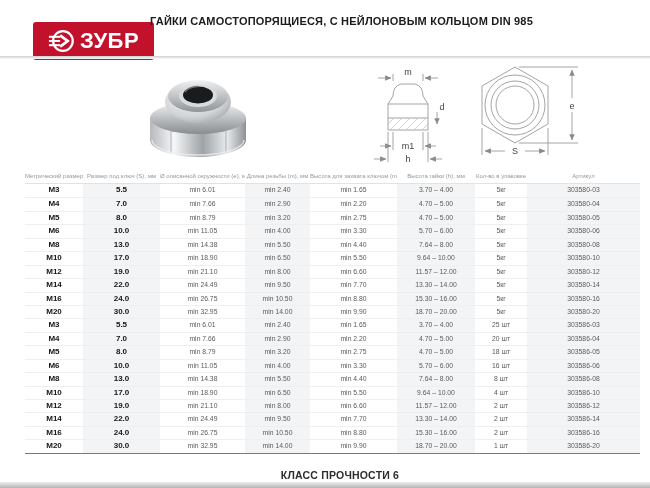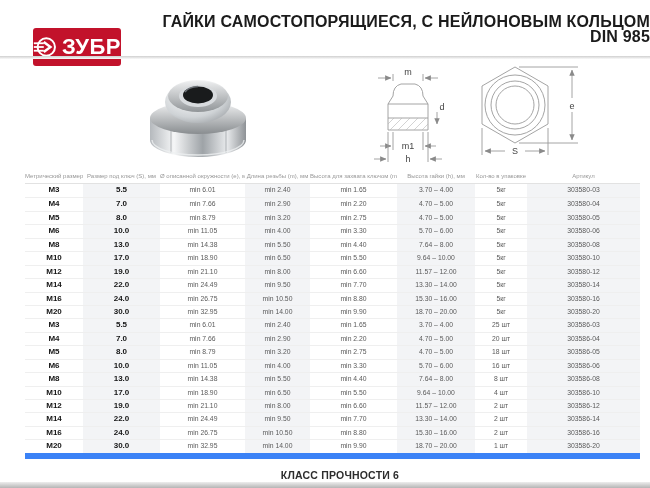--- a/index.html
+++ b/index.html
@@ -1,38 +1,38 @@
 <!DOCTYPE html>
 <html><head>
 <meta charset="utf-8">
 <style>
   html,body{margin:0;padding:0;background:#fff;}
   body{width:650px;height:488px;overflow:hidden;font-family:"Liberation Sans","DejaVu Sans",sans-serif;}
   .page{position:relative;width:650px;height:488px;background:#fff;}
 
   
-  .logo{position:absolute;left:33px;top:28px;width:88px;height:38px;background:#c2122b;border-radius:3px;
+  .logo{position:absolute;left:33px;top:22px;width:121px;height:38px;background:#c2122b;border-radius:3px;
         display:flex;align-items:center;justify-content:center;gap:4px;}
   .logo-text{color:#fff;font-weight:bold;font-size:22px;letter-spacing:.5px;line-height:1;}
-  .title{position:absolute;left:150px;top:14px;font-weight:bold;font-size:16px;color:#1b1b1b;
+  .title{position:absolute;left:150px;top:14px;font-weight:bold;font-size:11px;color:#1b1b1b;
          line-height:15px;letter-spacing:.2px;text-align:right;}
   .top-band{position:absolute;left:0;top:56px;width:650px;height:3px;
             background:linear-gradient(#cfcfcf,#fafafa);}
 
   
   .photo{position:absolute;left:138px;top:60px;}
   .diagram{position:absolute;left:358px;top:58px;}
   .diagram text{font-size:9px;fill:#444;}
 
   
   .spec{position:absolute;left:25px;top:169px;width:615px;}
   .thead,.trow{display:grid;grid-template-columns:58px 77px 85px 65px 87px 78px 52px 113px;}
   .thead{height:14px;border-bottom:1px solid #e2e2e2;}
   .thead .cell{font-size:6px;line-height:14px;color:#979797;white-space:nowrap;overflow:hidden;text-align:center;}
-  .tbody{border-bottom:6px solid #3b82f6;}
+  .tbody{border-bottom:1px solid #3b82f6;}
   .trow{height:13.45px;box-sizing:border-box;border-top:1px solid #efefef;}
   .trow:first-child{border-top:none;}
   .cell{text-align:center;overflow:hidden;}
   .trow .cell{font-size:6.8px;line-height:12.9px;color:#5a5a5a;}
   .trow .c0,.trow .c1{font-size:8px;font-weight:bold;color:#151515;}
   .trow .cell:nth-child(even){background:#f3f4f6;}
 
   
   .features{position:absolute;left:0;top:457px;width:650px;height:24px;display:flex;align-items:flex-end;margin-left:16px;}
   .feat{flex:1;text-align:center;font-weight:bold;font-size:10.5px;color:#2d2d2d;letter-spacing:.2px;}

